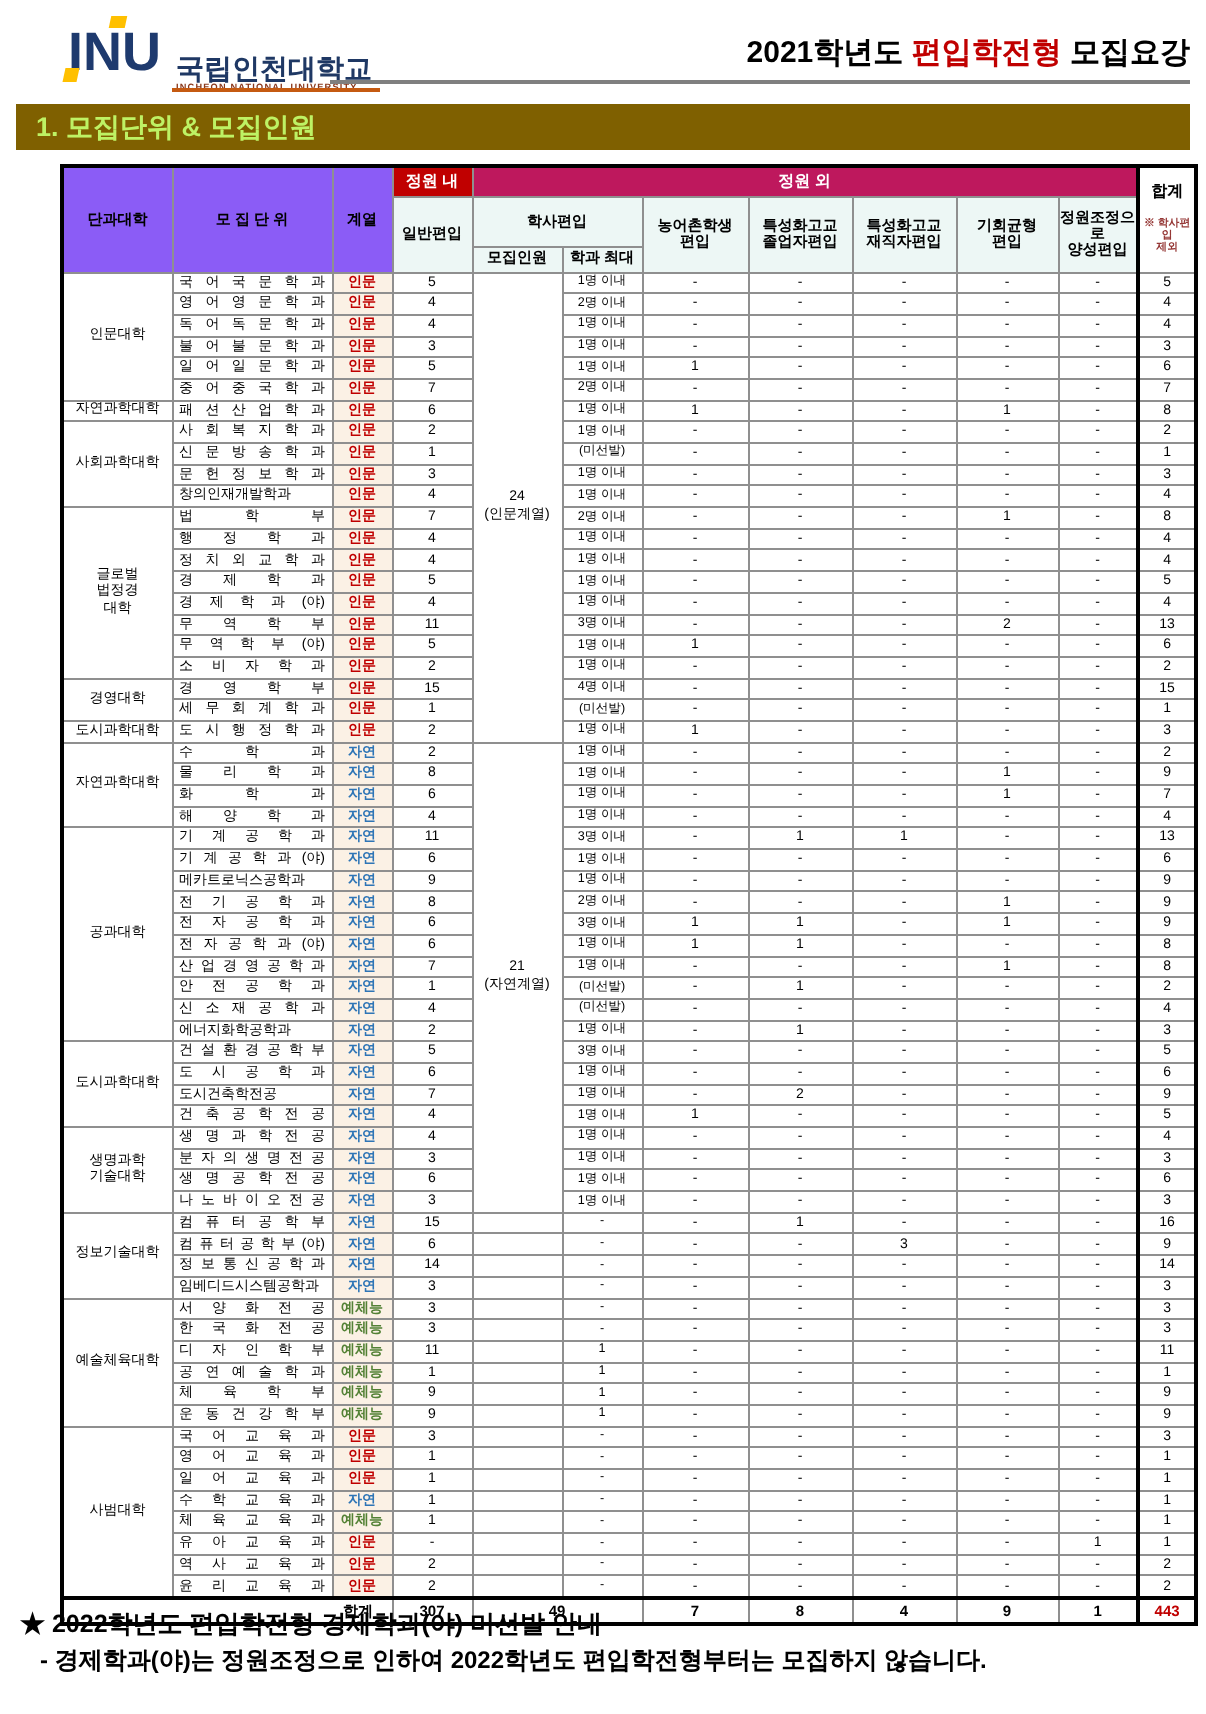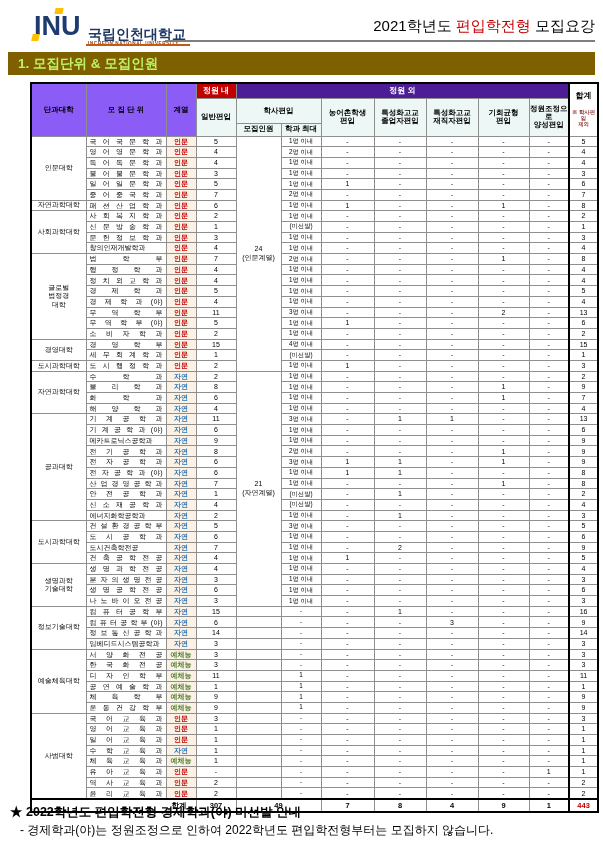--- a/index.html
+++ b/index.html
@@ -10,39 +10,39 @@
   
   .logo-mark{left:34px;top:10px;width:50px;height:32px;font-weight:bold;
              font-size:27px;color:#1E3A6E;letter-spacing:0px;line-height:32px;}
   .logo-mark .acc1{position:absolute;left:-2px;bottom:1px;width:7px;height:7px;background:#FFC000;
                    transform:skewX(-12deg);}
   .logo-mark .acc2{position:absolute;left:21px;top:-2px;width:8px;height:6px;background:#FFC000;
                    transform:skewX(-12deg);}
   .logo-text{left:88px;top:27px;line-height:1.05;}
   .logo-kr{font-size:14px;font-weight:bold;color:#1F3864;}
   .logo-en{font-size:4.6px;color:#8C3A1D;letter-spacing:0.6px;font-weight:bold;}
-  .doc-title{right:8px;top:17px;font-size:15px;font-weight:normal;color:#000;white-space:nowrap;}
+  .doc-title{right:8px;top:17px;font-size:15px;font-weight:bold;color:#000;white-space:nowrap;}
   .doc-title .red{color:#C00000;}
   .rule-gray{left:165px;top:40px;width:430px;height:2px;background:#7F7F7F;}
   .rule-orange{left:86px;top:44px;width:104px;height:2px;background:#C55A11;}
   .section-bar{left:8px;top:52px;width:577px;height:23px;background:#7F6000;color:#bef264;
                font-size:13.5px;font-weight:bold;line-height:23px;padding-left:10px;}
 
   
   .tbl-wrap{left:30px;top:82px;}
   table{border-collapse:collapse;table-layout:fixed;width:567px;border:2px solid #000;}
   th,td{border:1px solid #8f8f8f;padding:0;text-align:center;vertical-align:middle;
         line-height:1.08;overflow:hidden;}
   thead th{font-weight:bold;font-size:7.5px;background:#EDF7F5;white-space:pre-line;color:#000;}
   thead tr:nth-child(1) th{height:14px;}
   thead tr:nth-child(2) th{height:13px;}
   thead tr:nth-child(3) th{height:12px;}
   th.plain{background:#8b5cf6;margin-top:27px;}
   th.red{background:#C00000;color:#fff;font-size:8px;}
-  th.teal{background:#4c1d95;color:#fff;font-size:8px;}
+  th.teal{background:#be185d;color:#fff;font-size:8px;}
   th.total-h{background:#fff;border-left:2px solid #000;}
   .total-h .t1{font-size:8px;font-weight:bold;}
   .total-h .t2{font-size:5.4px;color:#953735;font-weight:bold;white-space:pre-line;line-height:1.15;}
   thead tr:last-child th, thead th[rowspan="2"], thead th[rowspan="3"]{border-bottom:1px solid #8f8f8f;}
   tbody tr:first-child td{border-top:1.6px solid #000;}
 
   tbody td{height:9.7px;font-size:7px;color:#000;}
   td.college{font-size:7px;white-space:pre-line;line-height:1.2;}
   td.unit{text-align:justify;text-align-last:justify;padding:0 3px;font-size:7px;}
   td.track{background:#FBF1E5;font-weight:bold;font-size:7px;}
@@ -50,21 +50,21 @@
   td.bq{white-space:pre-line;font-size:7px;line-height:1.25;}
   td.max{font-size:6.3px;}
   td.total-col{border-left:2px solid #000;font-size:7px;}
   tr.sec td{border-top:1.6px solid #000;}
   tr.totals td{border-top:2px solid #000;font-weight:bold;height:11px;font-size:7.5px;}
   tr.totals td.lbl{text-align:right;padding-right:9px;}
   tr.totals .grand{color:#C00000;}
 
   
   .note1{left:10px;top:804px;font-size:12.5px;font-weight:bold;color:#000;white-space:nowrap;}
-  .note2{left:20px;top:822px;font-size:12px;font-weight:normal;color:#000;white-space:nowrap;}
+  .note2{left:20px;top:822px;font-size:12px;font-weight:bold;color:#000;white-space:nowrap;}
 </style>
 </head>
 <body>
 
 <div class="abs logo-mark">
   <span>INU</span>
   <i class="acc1"></i>
   <i class="acc2"></i>
 </div>
 <div class="abs logo-text">

